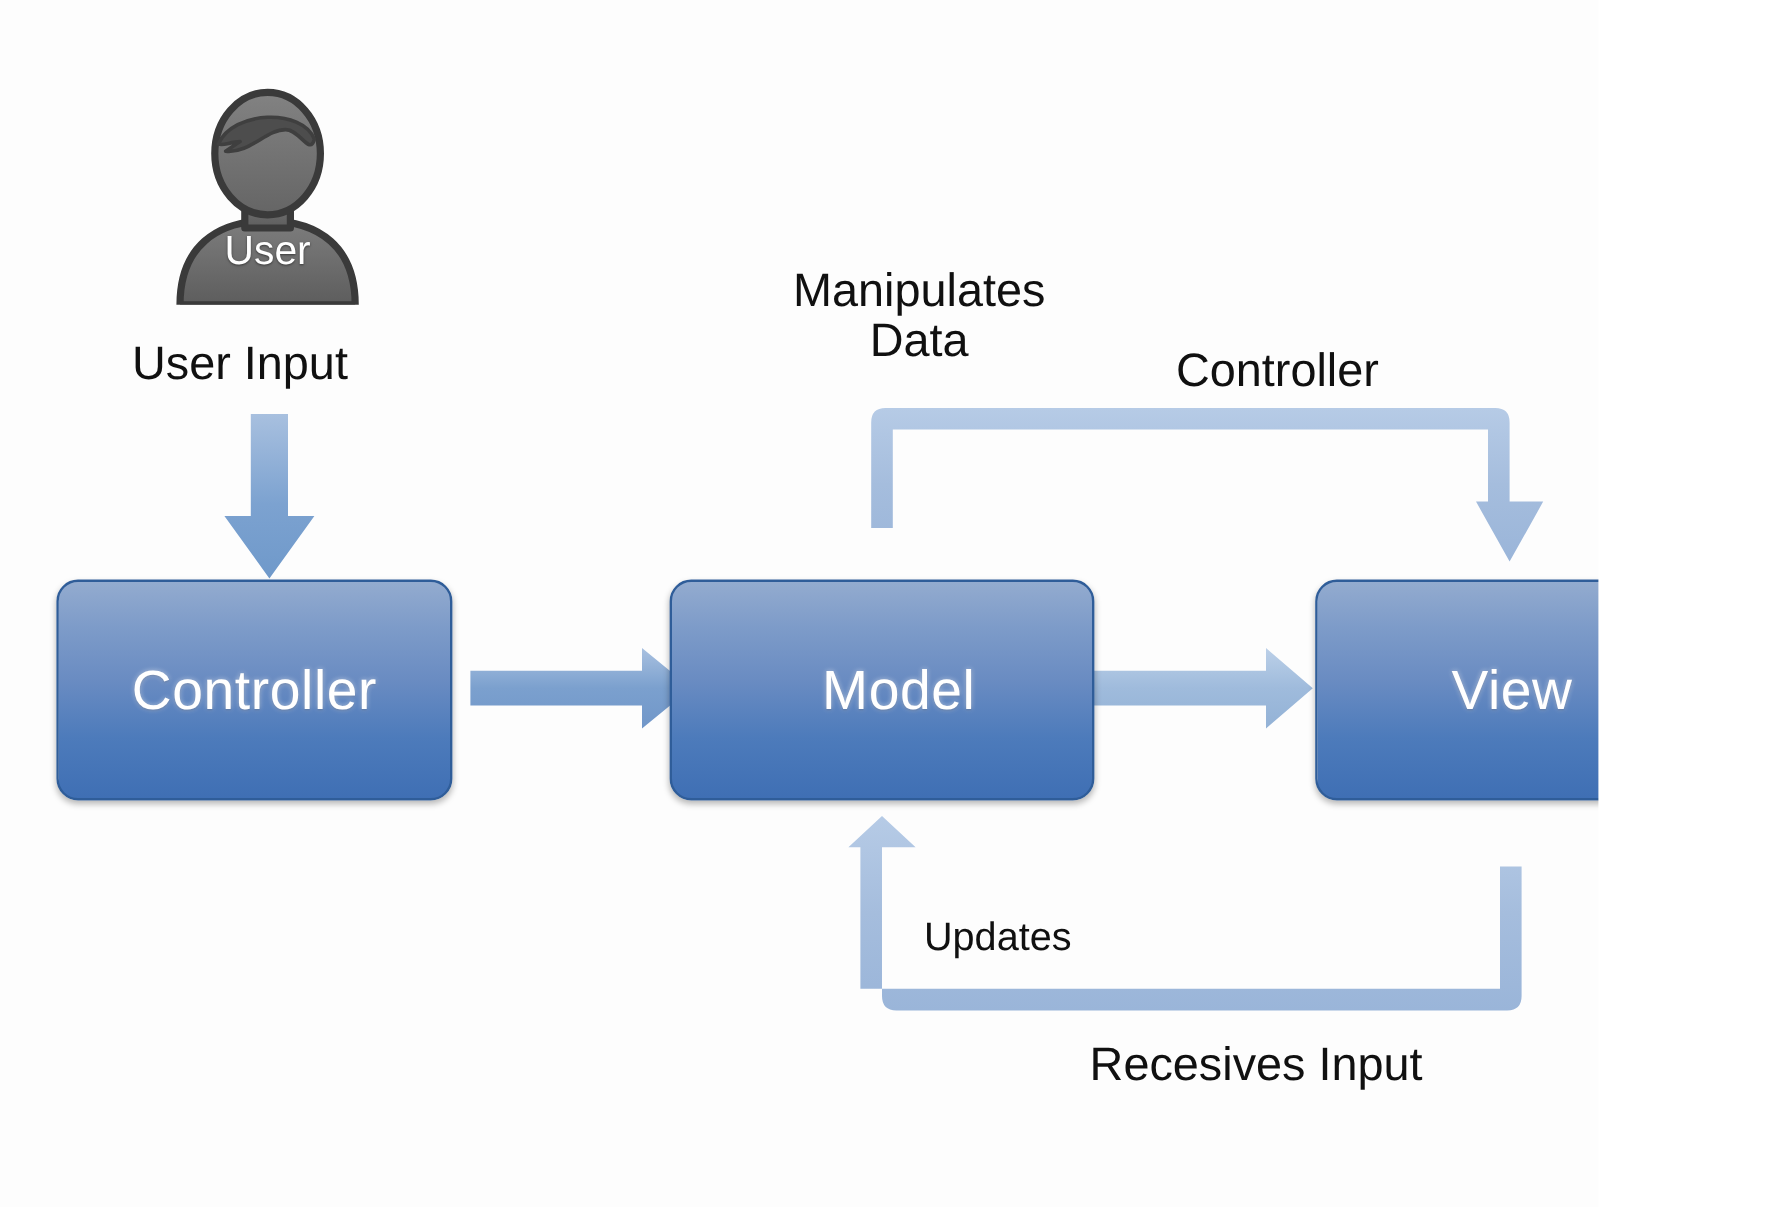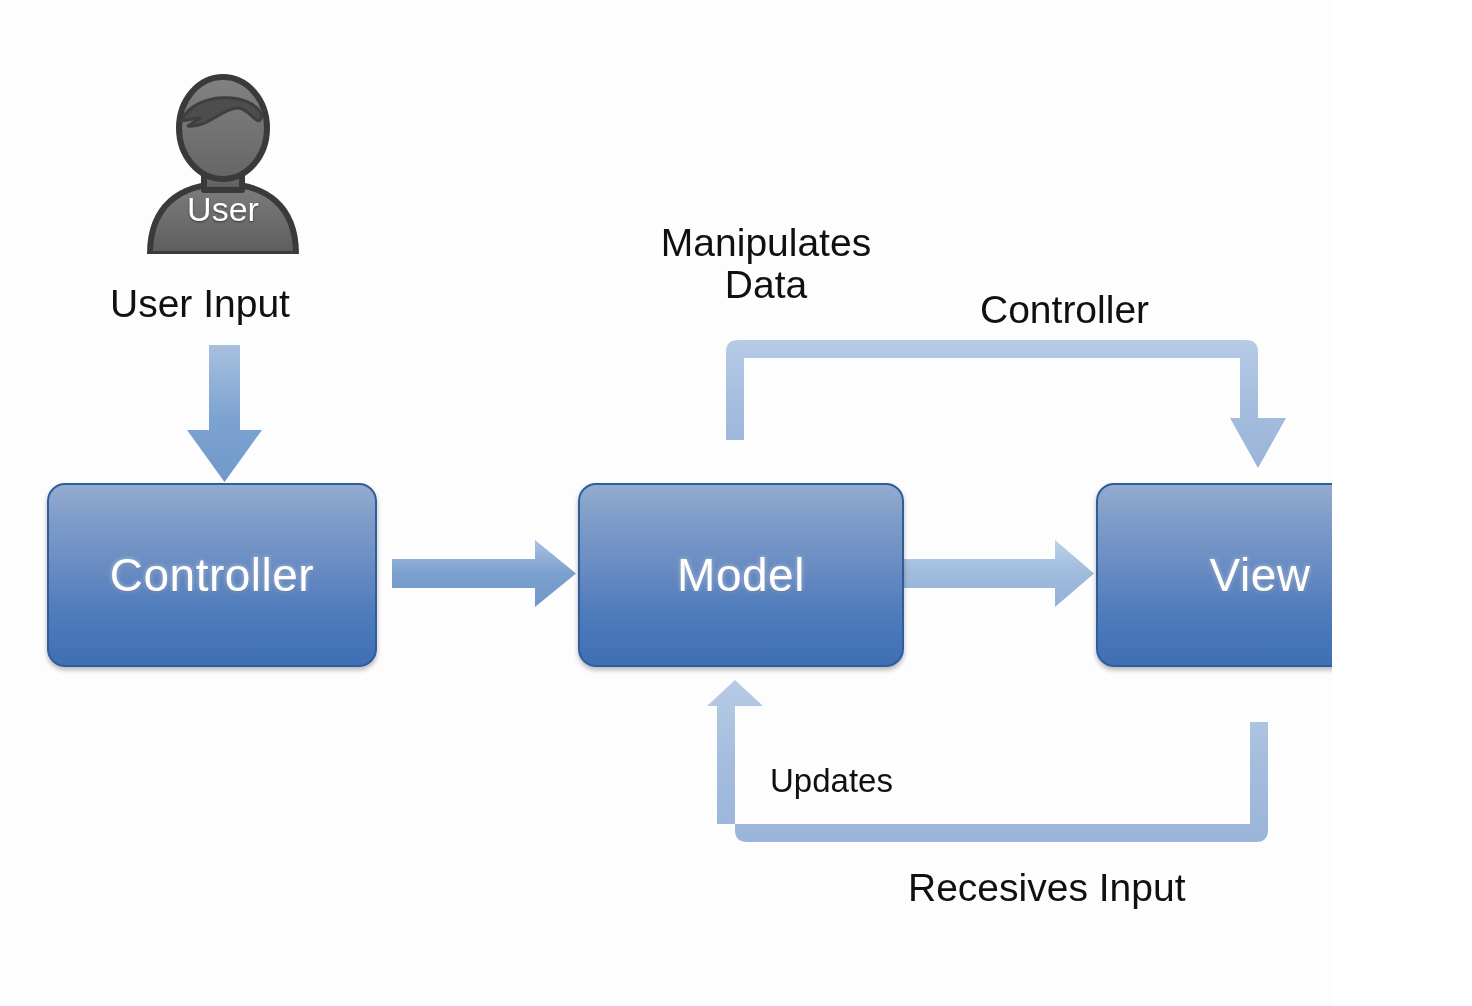--- a/index.html
+++ b/index.html
@@ -39,21 +39,21 @@
   }
   .node-label {
     color: #ffffff;
     font-size: 46px;
     font-weight: 400;
     letter-spacing: 0.5px;
     text-shadow: 0 0 4px rgba(255,255,255,0.55),
                  0 1px 2px rgba(20,40,80,0.45);
   }
   #node-controller { left: 47px;   width: 326px; }
-  #node-model      { left: 578px;  width: 322px; }
+  #node-model      { left: 558px;  width: 322px; padding-left: 28px; }
   #node-view       { left: 1096px; width: 324px; }
 
   
   #user-figure {
     position: absolute;
     left: 142px;
     top: 72px;
     width: 162px;
     height: 182px;
   }

